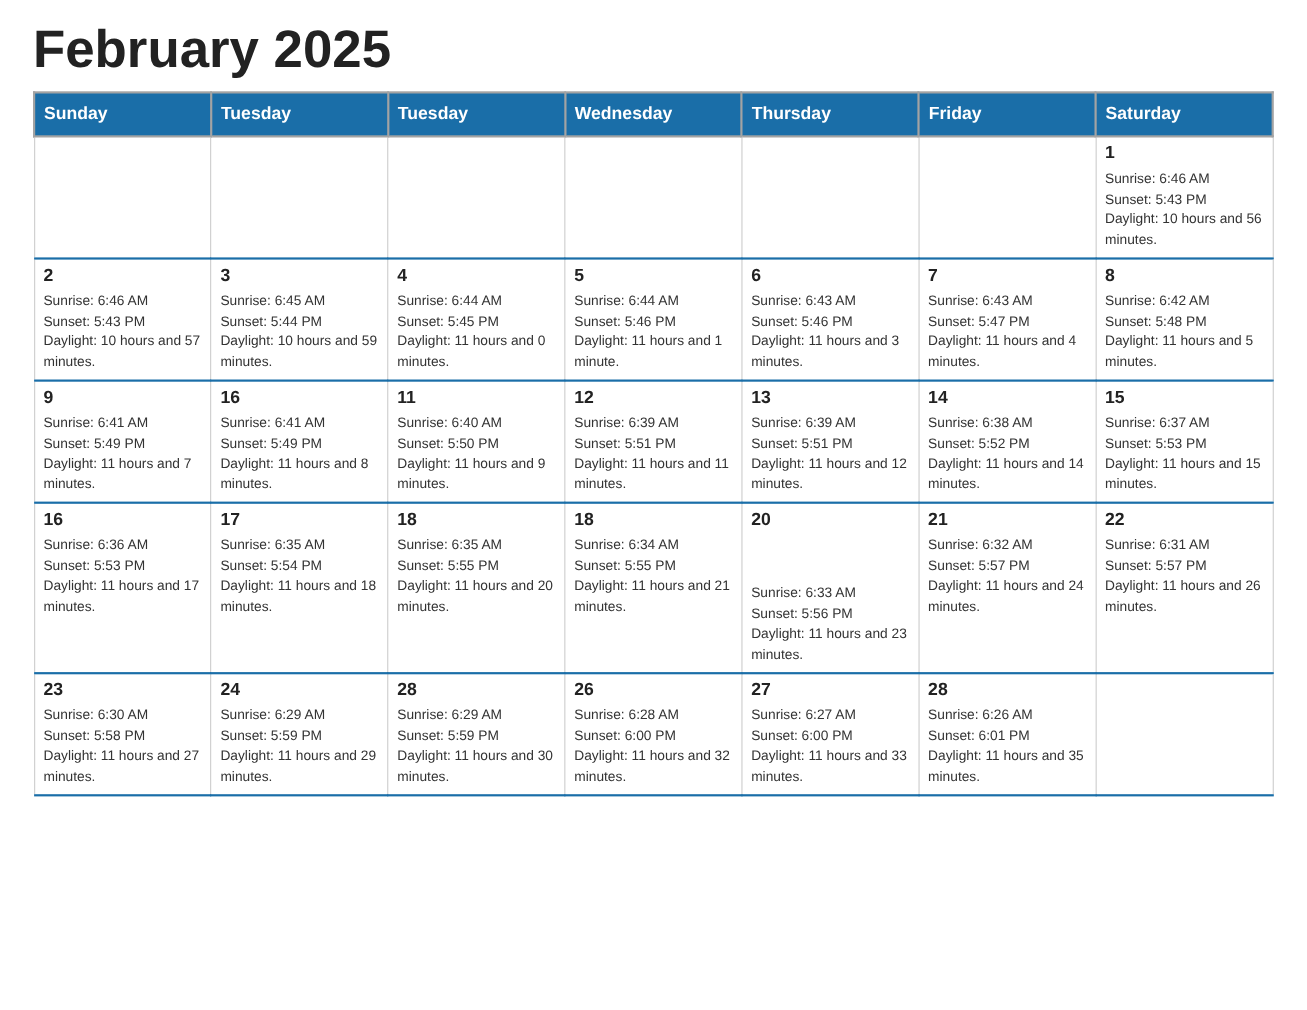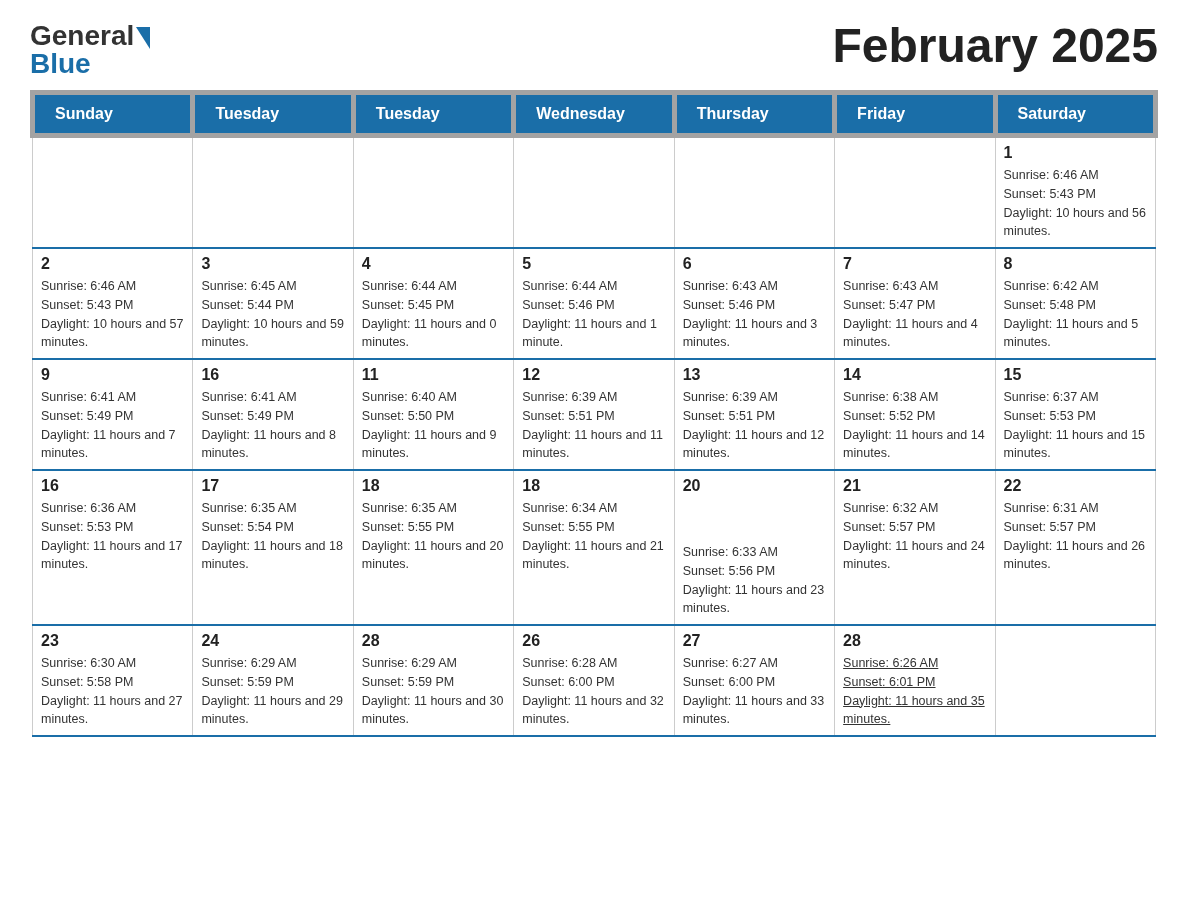--- a/index.html
+++ b/index.html
@@ -62,23 +62,23 @@
     .calendar {
       width: 100%;
       border-collapse: collapse;
       margin-top: 10px;
     }
     .calendar thead th {
       background-color: #1a6ea8;
       color: #fff;
       font-size: 16px;
       font-weight: bold;
-      padding: 10px 20px;
+      padding: 10px 8px;
       text-align: left;
-      border: 5px solid #a3a3a3;
+      border: 2px solid #a3a3a3;
     }
     .calendar tbody td {
       vertical-align: top;
       border: 1px solid #ccc;
       padding: 6px 8px;
       width: 14.28%;
       min-height: 100px;
       font-size: 13px;
       color: #333;
     }
@@ -100,27 +100,20 @@
       background: #fff;
     }
     .last-row td {
       border-bottom: 1px solid #ccc;
     }
   </style>
 </head>
 <body>
 
 <div class="header">
-  <div class="logo">
-    <div class="logo-top">
-      <span class="logo-general">General</span>
-      <div class="logo-triangle"></div>
-    </div>
-    <span class="logo-blue">Blue</span>
-  </div>
   <div class="title-section">
     <div class="month-title">February 2025</div>
   </div>
 </div>
 
 <table class="calendar">
   <thead>
     <tr>
     <th>Sunday</th>
         <th>Tuesday</th>
@@ -304,20 +297,20 @@
 Daylight: 11 hours and 32 minutes.</div>
         </td>
         <td>
           <div class="day-number">27</div>
           <div class="day-info" style="white-space: pre-line;">Sunrise: 6:27 AM
 Sunset: 6:00 PM
 Daylight: 11 hours and 33 minutes.</div>
         </td>
         <td>
           <div class="day-number">28</div>
-          <div class="day-info" style="white-space: pre-line; text-decoration: underline;">Sunrise: 6:26 AM
+          <div class="day-info" style="white-space: pre-line;">Sunrise: 6:26 AM
 Sunset: 6:01 PM
 Daylight: 11 hours and 35 minutes.</div>
         </td>
         <td class="empty-cell"></td>
       </tr>
     </tbody>
 </table>
 
 </body></html>

